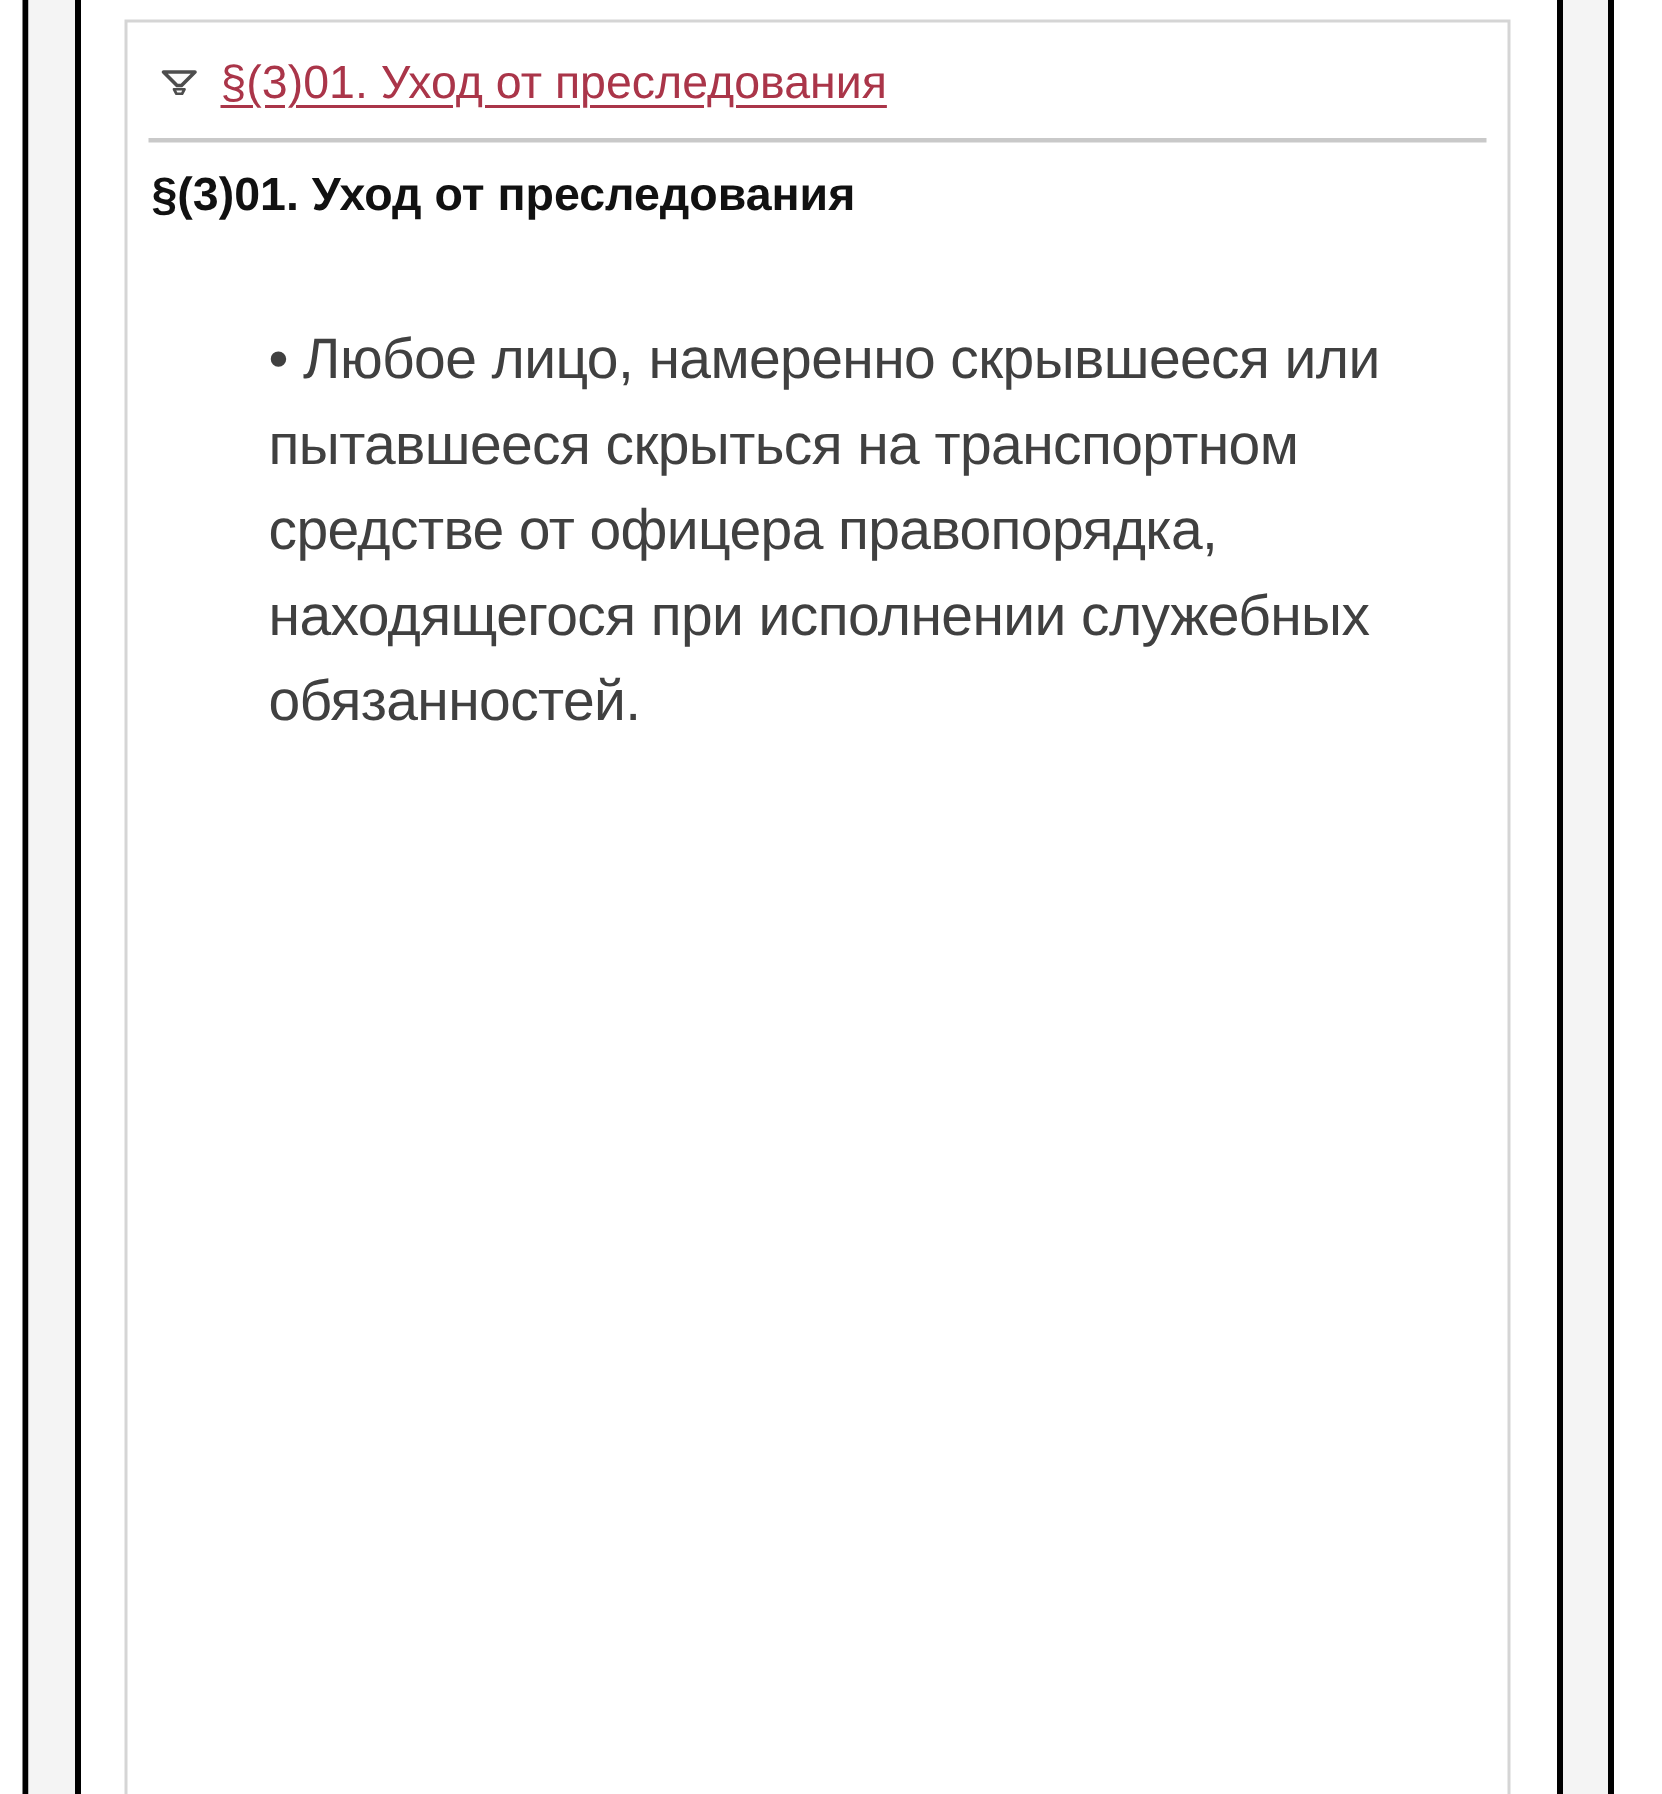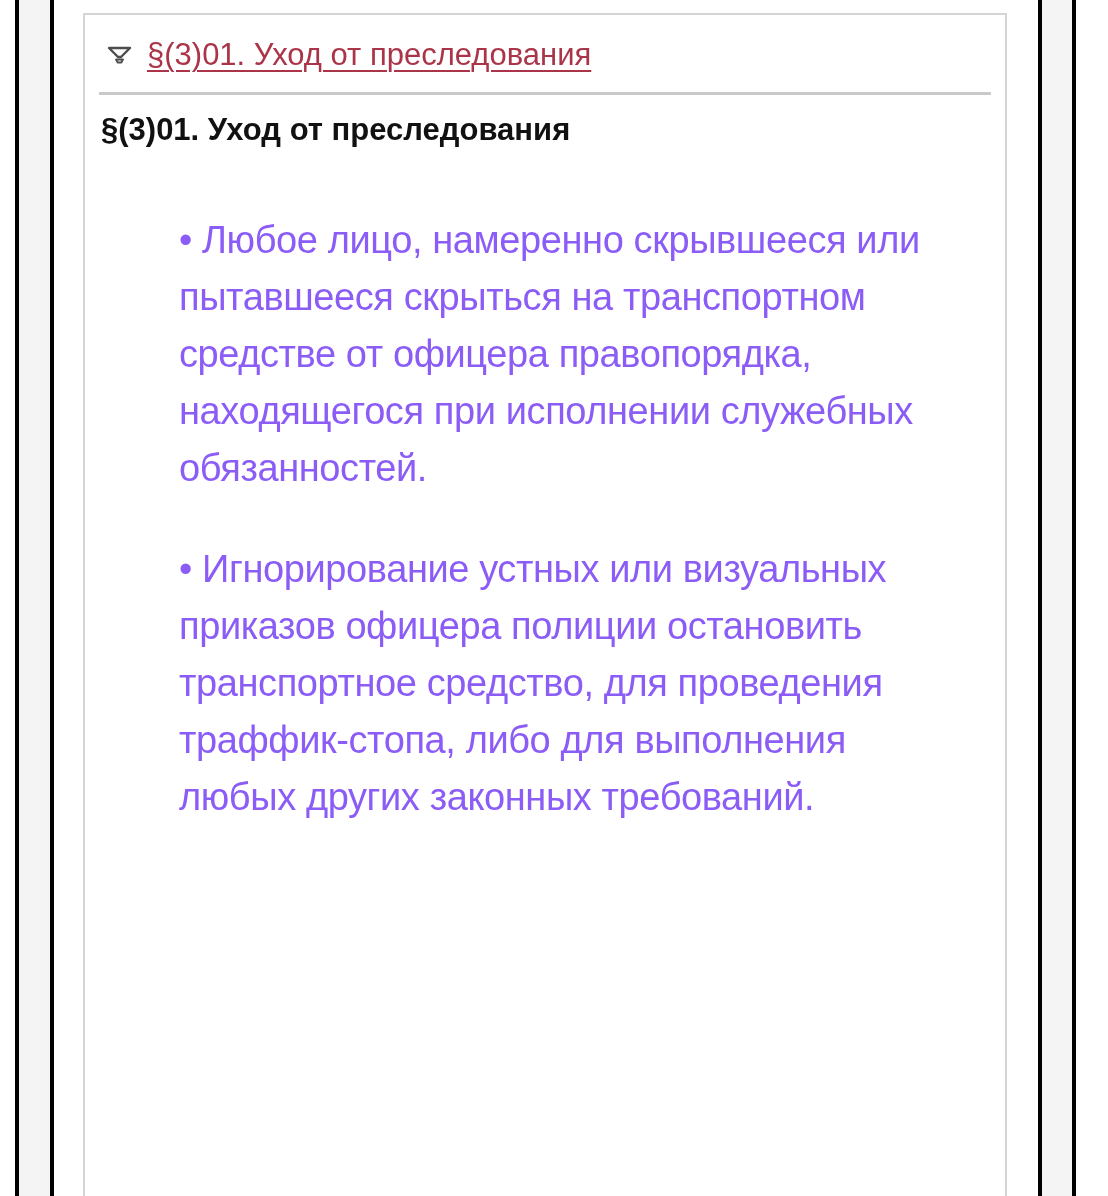--- a/index.html
+++ b/index.html
@@ -76,21 +76,21 @@
     padding-left: 2px;
     white-space: nowrap;
   }
   .post-body {
     margin-left: 80px;
   }
   .post-body p {
     font-size: 38px;
     line-height: 57px;
     letter-spacing: -0.4px;
-    color: #8b5cf6;
+    color: #404040;
     margin: 0 0 44px 0;
     white-space: pre;
   }
 </style>
 </head>
 <body>
 
 <div class="screen">
 
   <div class="rail rail-black rail-left-outer"></div>
@@ -116,22 +116,17 @@
     <div class="divider"></div>
 
     <div class="post-heading">§(3)01. Уход от преследования</div>
 
     <div class="post-body">
       <p>• Любое лицо, намеренно скрывшееся или
 пытавшееся скрыться на транспортном
 средстве от офицера правопорядка,
 находящегося при исполнении служебных
 обязанностей.</p>
-      <p>• Игнорирование устных или визуальных
-приказов офицера полиции остановить
-транспортное средство, для проведения
-траффик-стопа, либо для выполнения
-любых других законных требований.</p>
     </div>
 
   </div>
 
 </div>
 
 </body></html>

